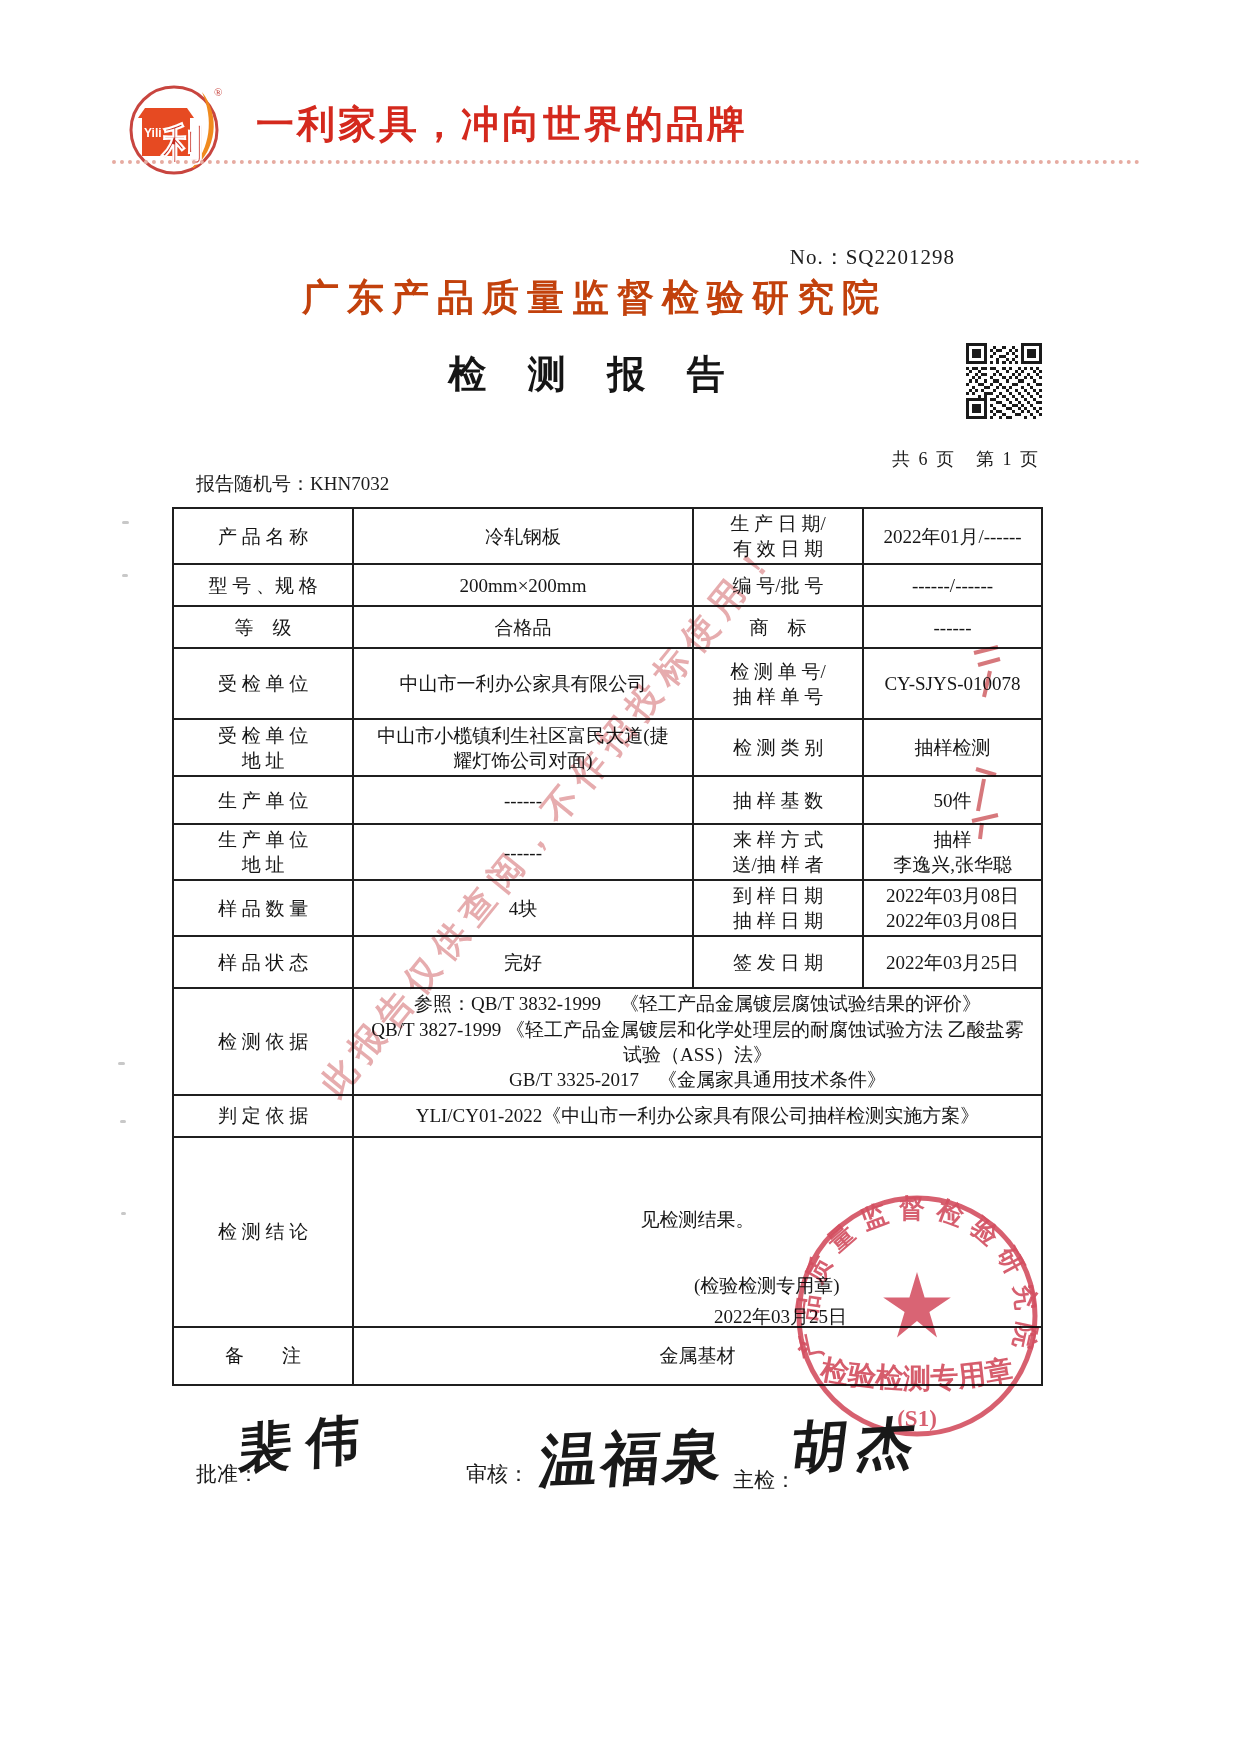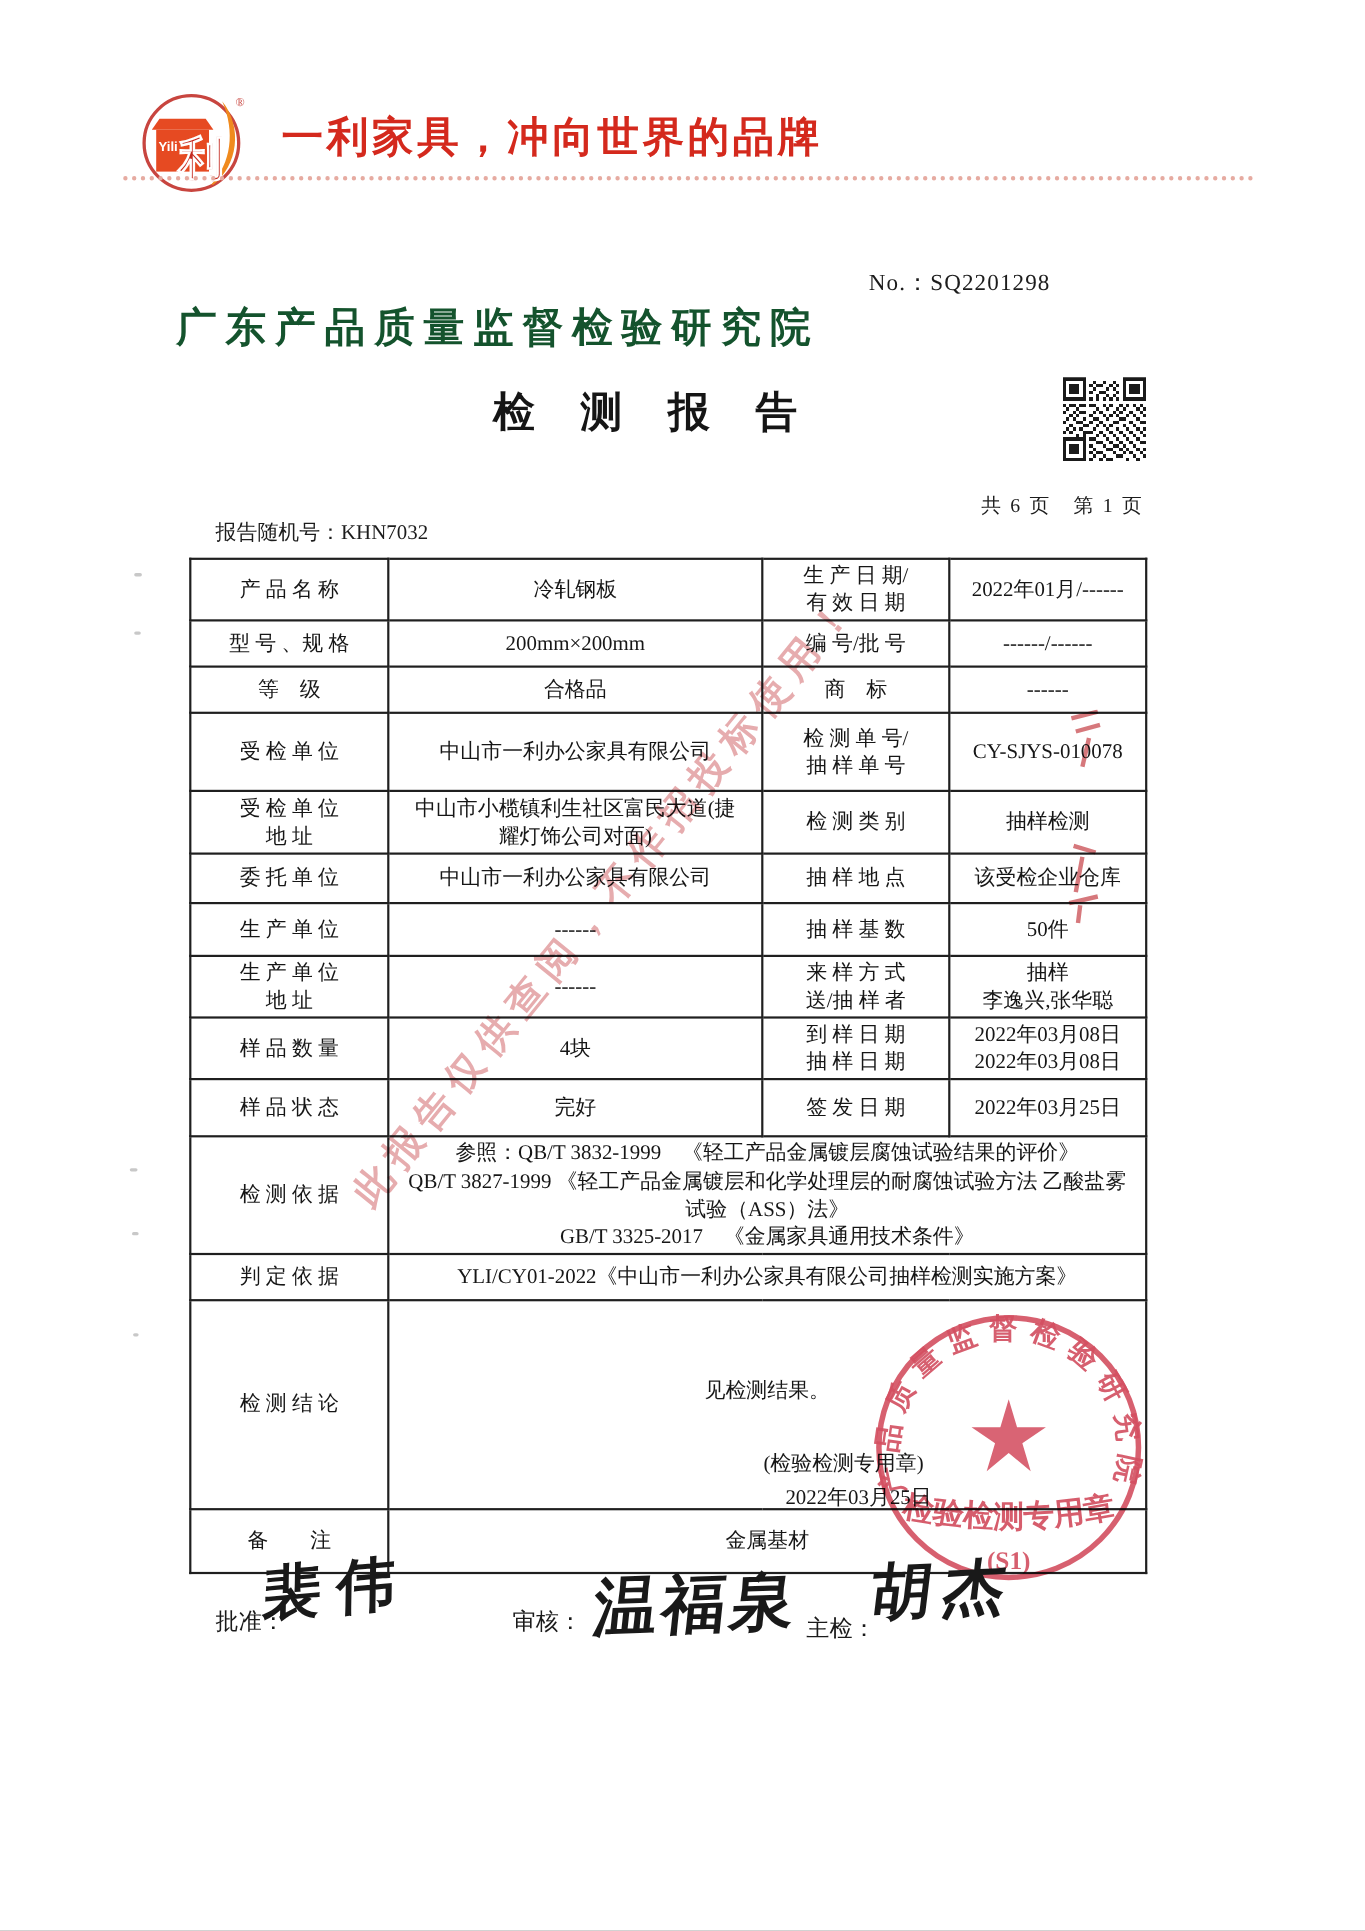--- a/index.html
+++ b/index.html
@@ -16,22 +16,22 @@
     font-size:38px; font-weight:bold; color:#d4291d; letter-spacing:3px;
     font-family:"Liberation Serif","DejaVu Serif",serif;
   }
   .header-rule {
     position:absolute; left:112px; top:150px; width:1028px; height:14px;
     border-bottom:4px dotted #e6aba1;
   }
   
   .doc-no { position:absolute; top:243px; right:286px; font-size:21px; letter-spacing:1px; }
   .institute {
-    position:absolute; left:160px; top:273px; width:869px; text-align:left;
-    font-size:37px; font-weight:bold; letter-spacing:8px; color:#14532d;
+    position:absolute; left:160px; top:273px; width:869px; text-align:center;
+    font-size:37px; font-weight:bold; letter-spacing:8px; color:#c2410c;
   }
   .report-title {
     position:absolute; left:160px; top:349px; width:869px; text-align:center;
     font-size:38px; font-weight:bold; letter-spacing:16px; color:#151515;
   }
   .qr { position:absolute; left:966px; top:343px; width:76px; height:76px; }
   .page-info { position:absolute; top:447px; right:201px; font-size:18px; letter-spacing:2px; }
   .random-no { position:absolute; left:196px; top:471px; font-size:19px; }
   
   table.report {
@@ -146,26 +146,20 @@
       <td>CY-SJYS-010078</td>
     </tr>
     <tr style="height:57px">
       <td>受 检 单 位
 地 址</td>
       <td>中山市小榄镇利生社区富民大道(捷
 耀灯饰公司对面)</td>
       <td>检 测 类 别</td>
       <td>抽样检测</td>
     </tr>
-    <tr style="height:45px">
-      <td>委 托 单 位</td>
-      <td>中山市一利办公家具有限公司</td>
-      <td>抽 样 地 点</td>
-      <td>该受检企业仓库</td>
-    </tr>
     <tr style="height:48px">
       <td>生 产 单 位</td>
       <td>------</td>
       <td>抽 样 基 数</td>
       <td>50件</td>
     </tr>
     <tr style="height:50px">
       <td>生 产 单 位
 地 址</td>
       <td>------</td>

